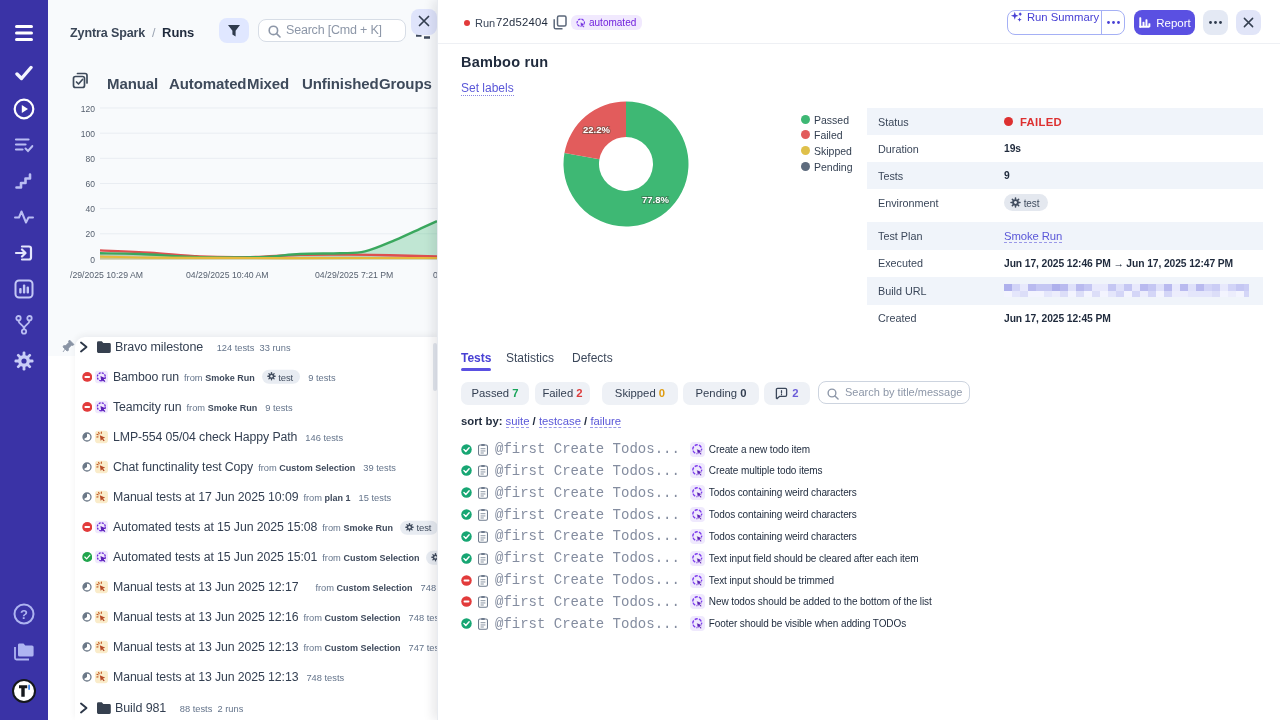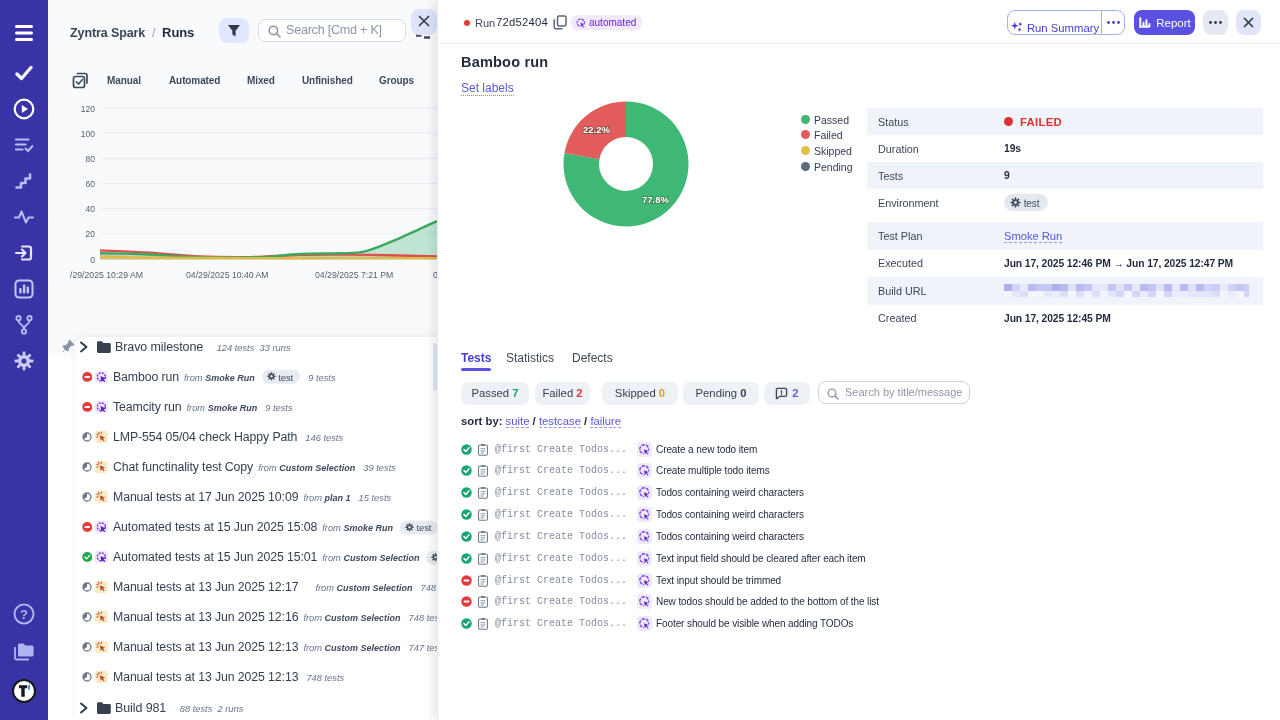--- a/index.html
+++ b/index.html
@@ -9,42 +9,42 @@
 #sidebar { position:absolute; left:0; top:0; width:48px; height:720px; background:#3a33a6; z-index:50; }
 #sidebar svg { position:absolute; left:50%; transform:translateX(-50%); }
 
 #leftpanel { position:absolute; left:48px; top:0; width:389px; height:720px; background:#f8fafc; z-index:1; }
 #lp-title { position:absolute; left:22px; top:24.5px; font-size:12.5px; font-weight:700; color:#3a4657; letter-spacing:-.1px; }
 #lp-title b { color:#1f2a3c; font-weight:700; font-size:13px; }
 #lp-filterbtn { position:absolute; left:171px; top:18px; width:30px; height:25px; background:#e0e7ff; border-radius:8px; }
 #lp-search { position:absolute; left:210px; top:19px; width:148px; height:23px; background:#fff; border:1px solid #d7dde6; border-radius:8px; color:#8d97a8; font-size:12.5px; line-height:21px; padding-left:27px; letter-spacing:-.2px; white-space:nowrap; }
 #lp-closebtn { position:absolute; left:363px; top:9px; width:26px; height:26px; background:#dfe4fb; border-radius:8px; z-index:5; color:#343f50; text-align:center; font-size:15px; line-height:25px; }
 #lp-tabs { position:absolute; left:0; top:73px; width:389px; height:17px; }
-.lptab { position:absolute; top:2px; font-size:10px; font-weight:600; color:#3e4a5b; letter-spacing:-.1px; }
+.lptab { position:absolute; top:2px; font-size:15px; font-weight:600; color:#3e4a5b; letter-spacing:-.1px; }
 
 #listcard { position:absolute; left:27px; top:337px; width:362px; height:383px; background:#fff; border-radius:10px 0 0 0; box-shadow:0 -2px 6px rgba(15,23,42,.06); }
 .runrow { position:absolute; left:0; width:362px; height:30px; }
 .runrow .ticon { position:absolute; top:50%; transform:translateY(-50%); }
 .rname { position:absolute; left:38px; top:50%; transform:translateY(-50%); font-size:12.3px; color:#333f51; white-space:nowrap; letter-spacing:-.1px; }
-.rmeta  { font-size:9.3px; color:#64748b; font-weight:400; letter-spacing:0;font-style:italic; }
+.rmeta  { font-size:9.3px; color:#64748b; font-weight:400; letter-spacing:0; }
 .rmeta b { color:#3f4a5c; font-weight:700; font-size:9px; }
 .pill { display:inline-block; background:#e8ecf2; border-radius:9px; color:#414d5f; font-size:9.5px; padding:1.5px 7px 1.5px 5px; white-space:nowrap; }
 
 #rightpanel { position:absolute; left:437px; top:0; width:843px; height:720px; background:#fff; z-index:10; box-shadow:-4px 0 10px rgba(15,23,42,.10); border-left:1px solid #e8ebf0; }
 #topbar { position:absolute; left:0; top:0; width:843px; height:44px; border-bottom:1px solid #eef0f4; }
 .btn { position:absolute; top:10px; height:25px; border-radius:8px; font-size:13px; display:flex; align-items:center; justify-content:center; }
 
 .inforow { position:absolute; left:429px; width:396px; height:27px; display:flex; align-items:center; }
 .inforow.alt { background:#f0f4fa; }
 .ilabel { width:137px; padding-left:11px; font-size:10.8px; color:#3b475a; flex:none; }
 .ival { font-size:10.3px; color:#1f2a3c; font-weight:700; white-space:nowrap; letter-spacing:-.1px; }
 
 .fpill { position:absolute; top:381.5px; height:23.5px; background:#eef1f6; border-radius:7px; font-size:11.3px; font-weight:500; color:#323e51; display:flex; align-items:center; justify-content:center; }
 .trow { position:absolute; left:23px; width:790px; height:21.8px; display:flex; align-items:center; }
-.mono { font-family:"Liberation Mono", monospace; font-size:10px; color:#848da0; white-space:nowrap; }
+.mono { font-family:"Liberation Mono", monospace; font-size:14px; color:#848da0; white-space:nowrap; }
 .ttitle { font-size:10px; color:#222e40; font-weight:500; white-space:nowrap; letter-spacing:-.1px; }
 </style>
 </head>
 <body>
 <div id="leftpanel">
   <div id="lp-title">Zyntra Spark <span style="color:#9aa3b2;font-weight:400">&nbsp;/&nbsp;</span> <b>Runs</b></div>
   <div id="lp-filterbtn">
     <svg width="14" height="14" viewBox="0 0 14 14" style="margin:5.5px 0 0 8px">
         <path d="M1 1 H13 L8.6 6.8 V12.5 L5.4 10.6 V6.8 Z" fill="#2f3b4d"></path>
       </svg>
@@ -441,21 +441,21 @@
       <div style="position:absolute;left:58px;top:16px;font-size:11.3px;color:#1f2a3c;font-weight:400;letter-spacing:.2px">72d52404</div>
     <svg style="position:absolute;left:115px;top:15px" width="14" height="15" viewBox="0 0 14 15">
       <rect x="4.5" y="1" width="8.5" height="10" rx="1.5" fill="none" stroke="#5b6779" stroke-width="1.5"></rect>
       <path d="M9.5 13.8 H2.8 A1.6 1.6 0 0 1 1.2 12.2 V4.2" fill="none" stroke="#5b6779" stroke-width="1.5"></path>
     </svg>
     <div style="position:absolute;left:133px;top:15px;height:15px;background:#f1e9fe;border-radius:6px;padding:0 6px 0 4px;font-size:10px;font-weight:500;color:#7122dd;line-height:15px"><svg width="12" height="12" viewBox="0 0 15 15" style="vertical-align:-2.5px;margin-right:2px">
           <circle cx="7.2" cy="7.2" r="4.6" fill="none" stroke="#7c3aed" stroke-width="1.5" stroke-dasharray="3.2 1.2"></circle>
           <path d="M6.7 6.7 L12.4 9.2 L9.9 10 L11.9 12.1 L10.7 13.1 L8.9 10.8 L7.5 12.7 Z" fill="#6d28d9" stroke="#f1e9fe" stroke-width="0.6"></path>
         </svg>automated</div>
     <div class="btn" style="left:569px;width:118px;border:1px solid #a5b0f5;color:#4840d4;background:#fff;padding:0;font-size:11.3px;font-weight:500">
-      <span style="display:flex;align-items:flex-end;justify-content:center;width:94px;border-right:1px solid #a5b0f5;height:100%;white-space:nowrap">
+      <span style="display:flex;align-items:flex-start;justify-content:center;width:94px;border-right:1px solid #a5b0f5;height:100%;white-space:nowrap">
       <svg width="13" height="13" viewBox="0 0 15 15" style="margin-right:4px;flex:none">
             <g fill="#4840d4">
               <path d="M5.5 1 L6.6 4.4 L10 5.5 L6.6 6.6 L5.5 10 L4.4 6.6 L1 5.5 L4.4 4.4 Z"></path>
               <path d="M11 7.5 L11.7 9.3 L13.5 10 L11.7 10.7 L11 12.5 L10.3 10.7 L8.5 10 L10.3 9.3 Z"></path>
               <rect x="11" y="1.8" width="1.6" height="3.6" rx="0.8"></rect>
               <rect x="10" y="2.8" width="3.6" height="1.6" rx="0.8"></rect>
             </g>
           </svg>Run Summary</span>
       <span style="flex:1;display:flex;align-items:center;justify-content:center">
           <svg width="13" height="3" viewBox="0 0 13 3">

